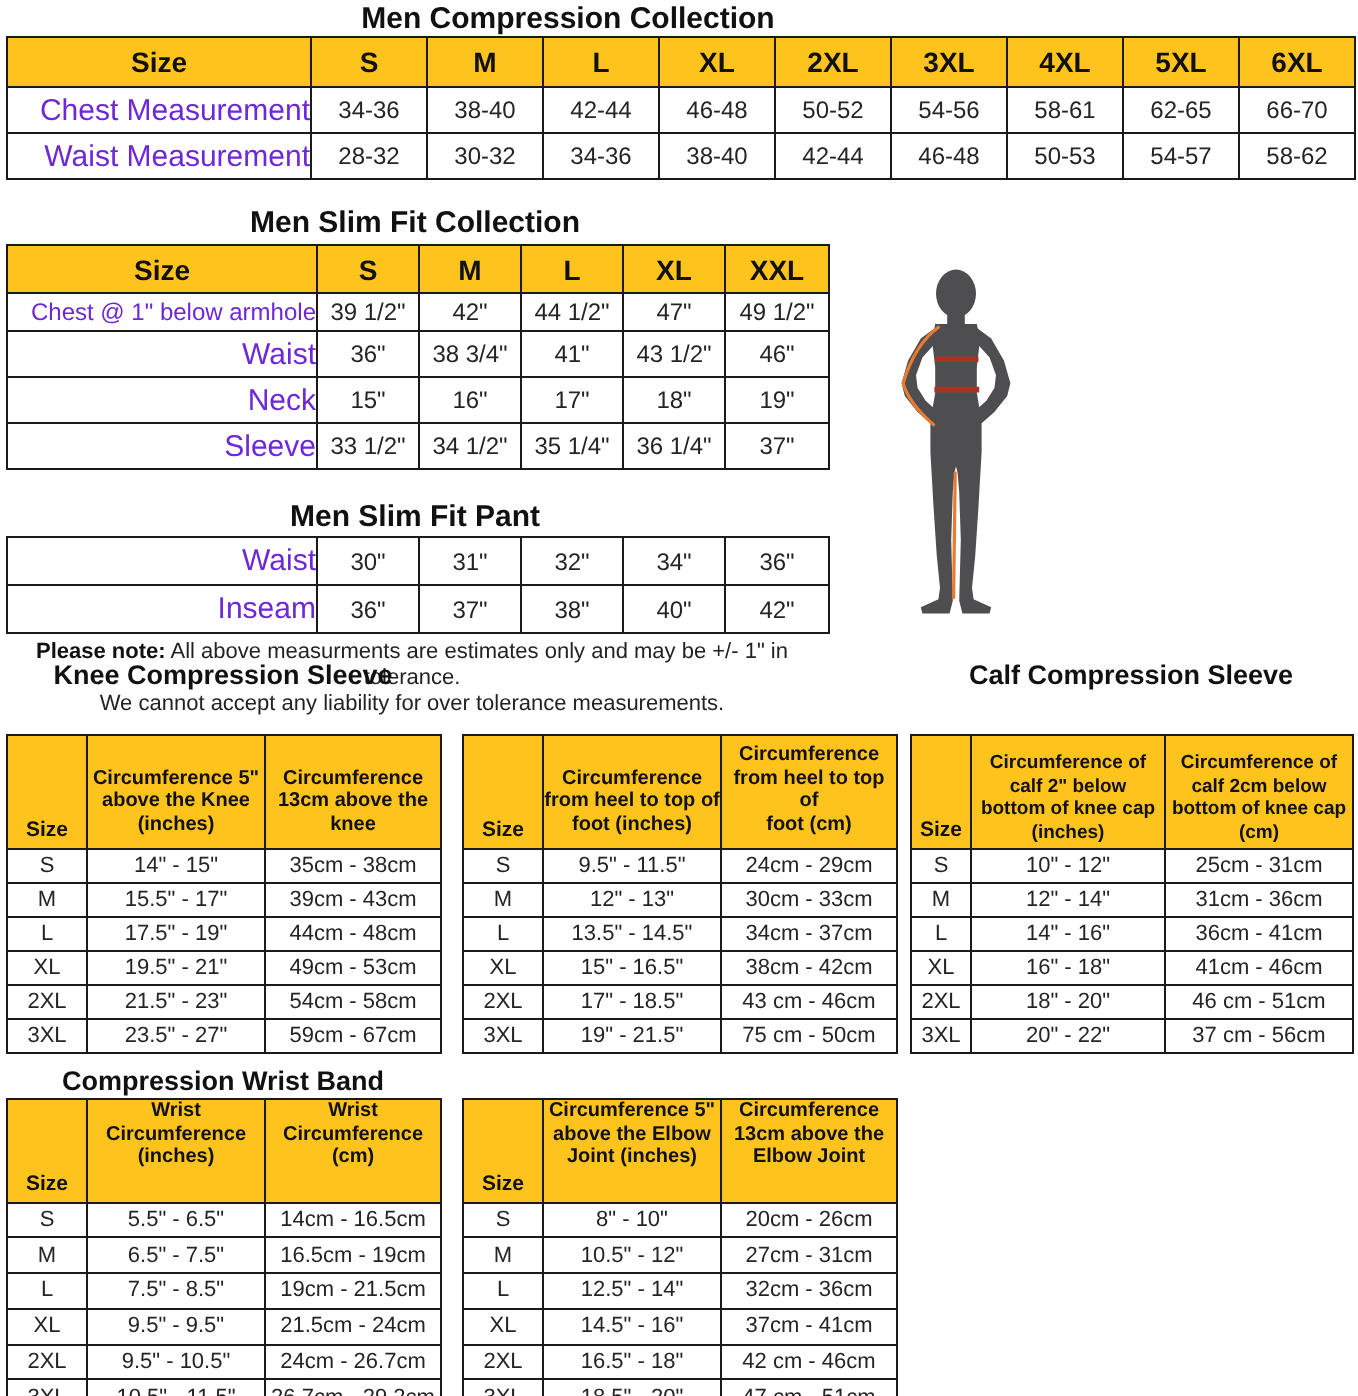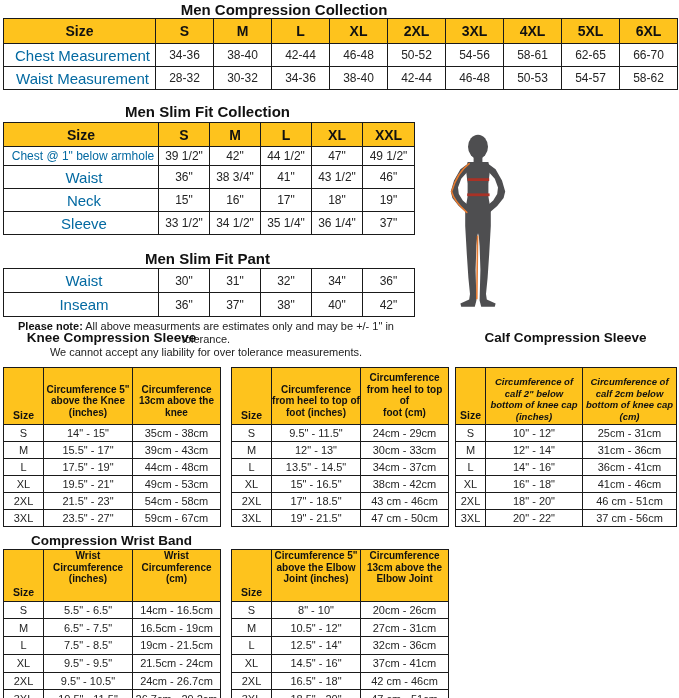--- a/index.html
+++ b/index.html
@@ -33,36 +33,36 @@
   #table1 tr{height:23px;}
   #table1 tr.hrow{height:25px;}
   #table1 .hdr{font-size:14px;}
   #table2{left:3px;top:122px;}
   #table2 tr{height:23px;}
   #table2 tr.hrow{height:24px;}
   #table2 tr:nth-child(2){height:19px;}
   #table2 .hdr{font-size:14px;}
   #table3{left:3px;top:268px;}
   #table3 tr{height:24px;}
-  .rlabel{text-align:center;padding-left:6px;font-size:15px;color:#0369a1;}
+  .rlabel{text-align:right;padding-left:6px;font-size:15px;color:#6d28d9;}
   .rlabel.small{font-size:12px;padding-left:4px;}
   .val{font-size:12px;color:#242424;}
   
   .sub .val{font-size:11px;}
   .sub .hdr.colh{font-size:10px;line-height:11.5px;white-space:pre-line;
                  vertical-align:bottom;padding-bottom:6px;}
   .sub .hdr.sizeh{font-size:10.5px;vertical-align:bottom;padding-bottom:3px;}
   .sub3 tr{height:17px;}
   .sub3 tr.vhead{height:57px;}
   .sub2 tr{height:17.8px;}
   .sub2 tr.vhead{height:42px;}
   #ktable{left:3px;top:367px;}
   #atable{left:231px;top:367px;}
   #ctable{left:455px;top:367px;}
-  #ctable .hdr.colh{font-size:9.5px;padding-bottom:2px;font-style:italic;}
+  #ctable .hdr.colh{font-size:9.5px;padding-bottom:2px;}
   #wtable{left:3px;top:549px;}
   #etable{left:231px;top:549px;}
   #wtable .hdr.colh,#etable .hdr.colh{vertical-align:middle;padding-bottom:16px;}
   
   #figure{position:absolute;left:438px;top:134px;width:80px;height:176px;}
   .fig-body{fill:var(--fig);stroke:none;}
   .fig-accent{stroke:var(--accent);stroke-width:2;fill:none;stroke-linecap:round;}
   .fig-band{stroke:var(--band);stroke-width:3.5;fill:none;}
 </style>
 </head>
@@ -300,21 +300,21 @@
           <td class="val">38cm - 42cm</td>
         </tr>
         <tr>
           <td class="val sizev">2XL</td>
           <td class="val">17" - 18.5"</td>
           <td class="val">43 cm - 46cm</td>
         </tr>
         <tr>
           <td class="val sizev">3XL</td>
           <td class="val">19" - 21.5"</td>
-          <td class="val">47 cm - 50cm</td>
+          <td class="val">75 cm - 50cm</td>
         </tr>
       </tbody>
     </table>
 
   <div id="ctitle" class="sec-title sub-title">Calf Compression Sleeve</div>
   <table id="ctable" class="sub sub3">
       <colgroup>
         <col style="width: 30px;">
         <col style="width: 97px;">
         <col style="width: 94px;">

